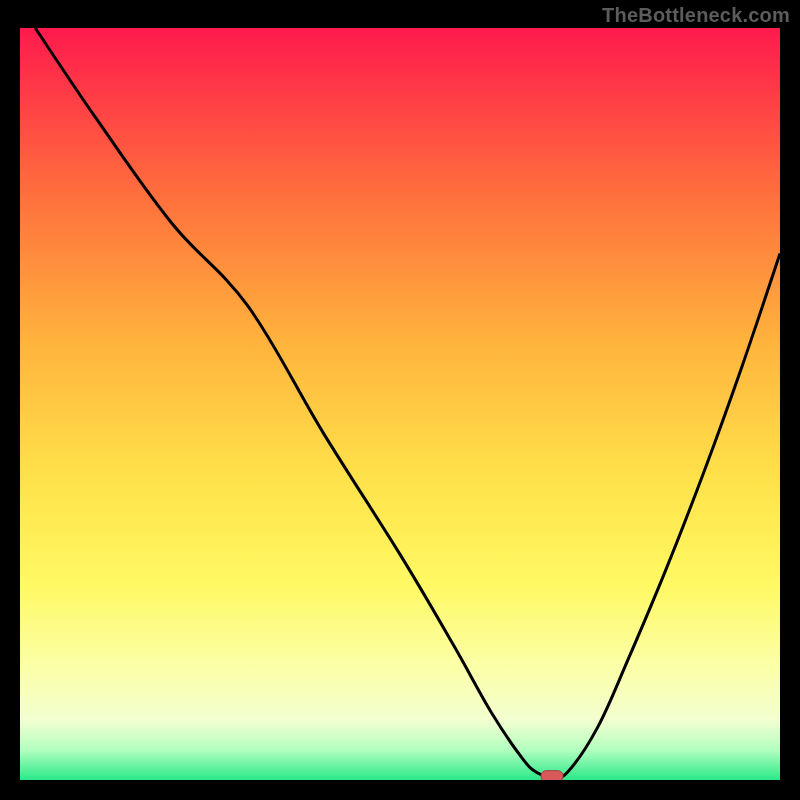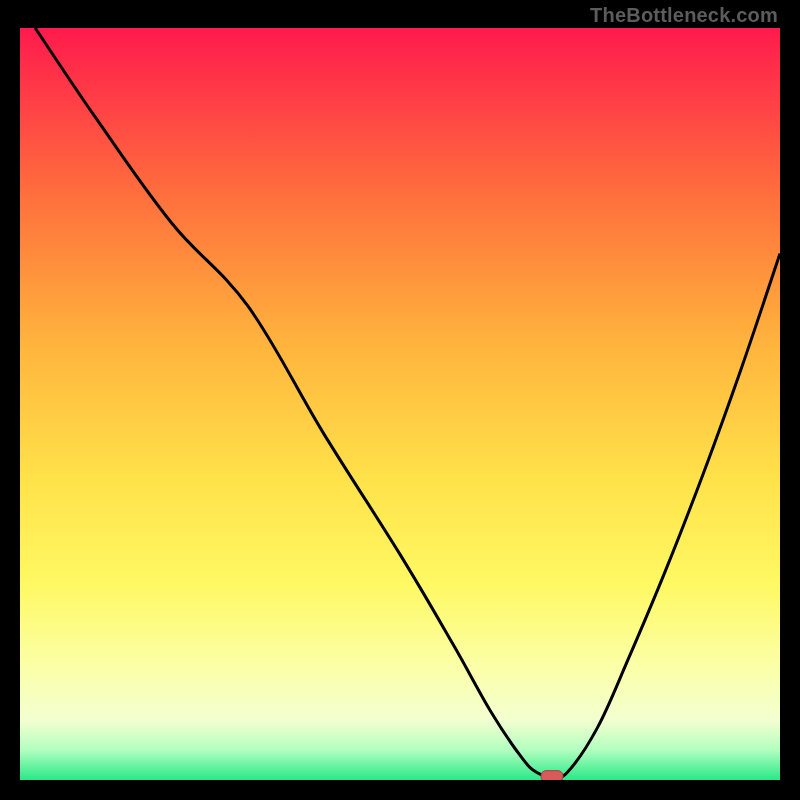--- a/index.html
+++ b/index.html
@@ -13,21 +13,21 @@
   }
   .frame {
     position: relative;
     width: 800px;
     height: 800px;
     background: #000;
   }
   .watermark {
     position: absolute;
     top: 4px;
-    right: 22px;
+    right: 10px;
     color: #5c5c5c;
     font-size: 20px;
     font-weight: 600;
     letter-spacing: 0.2px;
     z-index: 10;
   }
   .plot-area {
     position: absolute;
     left: 20px;
     top: 28px;

